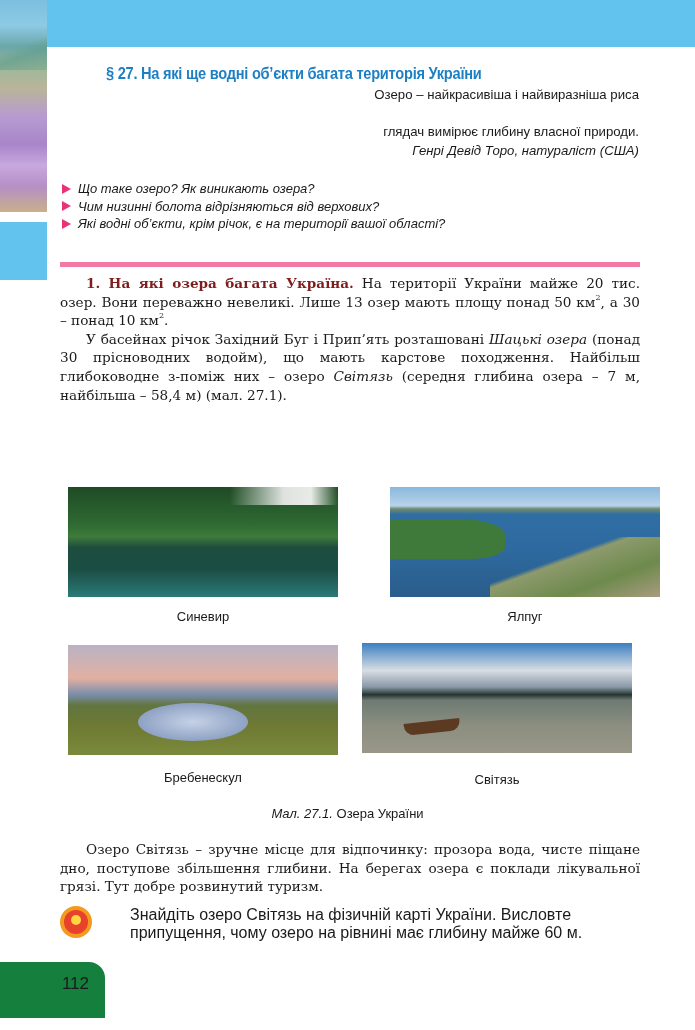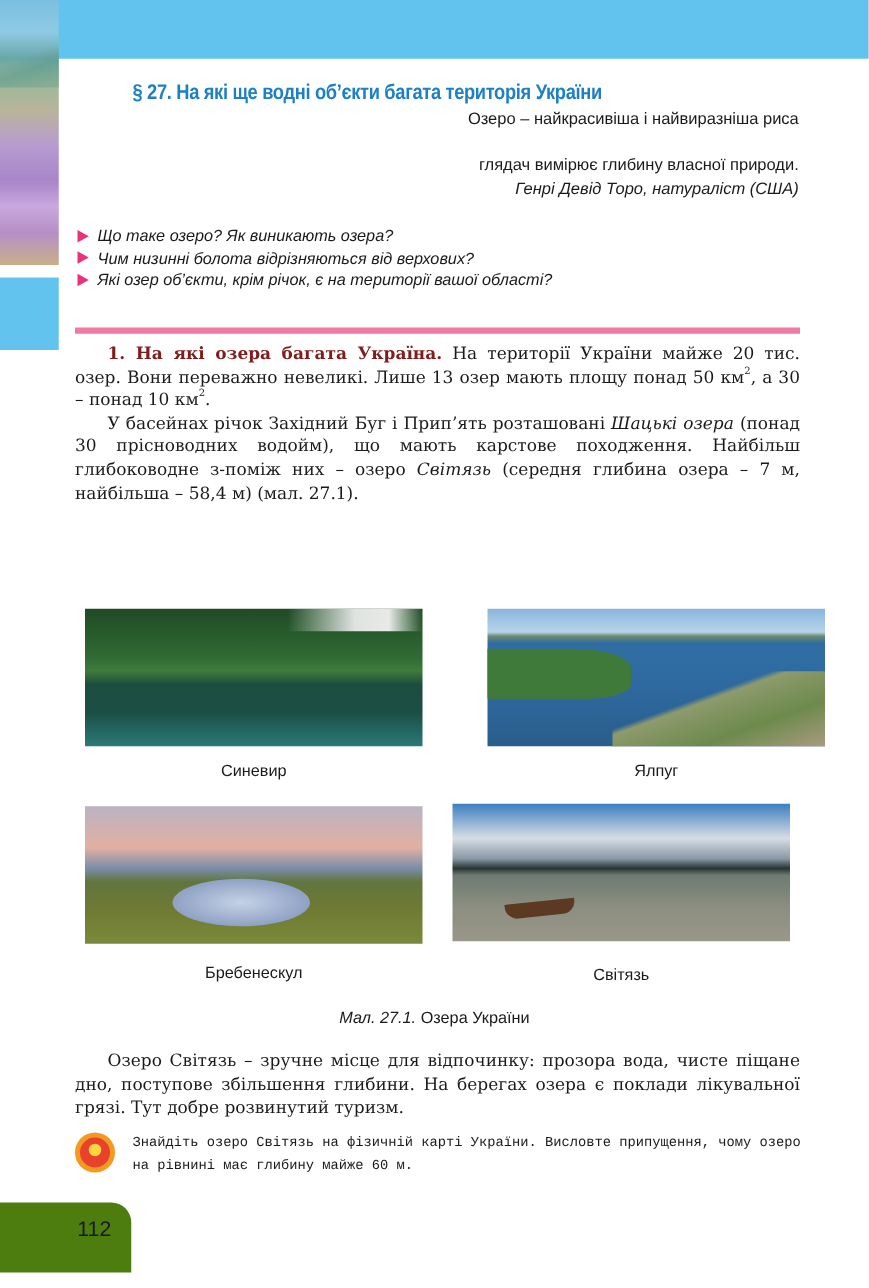--- a/index.html
+++ b/index.html
@@ -5,21 +5,21 @@
   html, body { margin:0; padding:0; }
   body { width:695px; height:1030px; position:relative; background:#ffffff; overflow:hidden;
          font-family:"DejaVu Serif", serif; color:#1a1a1a; }
   .top-band { position:absolute; left:0; top:0; width:695px; height:47px; background:#63c3ef; }
   .side-photo { position:absolute; left:0; top:0; width:47px; height:212px;
     background: linear-gradient(180deg, #7bbfe0 0%, #8ecae4 12%, #6aa7a8 22%, #9fb89a 32%, #b9b49a 42%,
       #b79bd0 55%, #a885c9 68%, #c8a8de 78%, #b58fc5 88%, #c9b08a 100%); }
   .side-photo:after { content:""; position:absolute; left:0; top:30px; width:47px; height:40px;
     background: linear-gradient(160deg, transparent 40%, #5f9c8a 60%, #7aa88c 100%); opacity:.6; }
   .side-blue { position:absolute; left:0; top:222px; width:47px; height:58px; background:#63c3ef; }
-  .page-tab { position:absolute; left:0; top:962px; width:105px; height:56px; background:#4d7c0f;
+  .page-tab { position:absolute; left:0; top:962px; width:105px; height:56px; background:#15803d;
     border-top-right-radius:16px; }
   .page-num { position:absolute; right:16px; top:12px; font-family:"Liberation Sans", sans-serif;
     font-size:17px; color:#1a1a1a; }
 
   .title { position:absolute; left:106px; top:64px; font-family:"Liberation Sans", sans-serif;
     font-weight:bold; font-size:17px; color:#1d7fc4; letter-spacing:-0.3px; transform:scaleX(0.86);
     transform-origin:left center; white-space:nowrap; }
 
   .epigraph { position:absolute; right:56px; top:86px; width:320px; text-align:right;
     font-family:"Liberation Sans", sans-serif; font-size:13.2px; line-height:18.3px; }
@@ -61,21 +61,21 @@
     background:#5c3a22; border-radius:0 0 10px 10px; transform:rotate(-6deg); }
 
   .fig-caption { position:absolute; left:0; width:695px; top:806px; text-align:center;
     font-family:"Liberation Sans", sans-serif; font-size:13px; }
   .fig-caption .it { font-style:italic; }
 
   .task { position:absolute; left:60px; top:906px; width:590px; display:flex; }
   .task-icon { width:32px; height:32px; border-radius:50%; background:#f39a1f; position:relative; flex:0 0 32px; margin-right:14px; }
   .task-icon .inner { position:absolute; left:4px; top:4px; width:24px; height:24px; border-radius:50%; background:#e8412c; }
   .task-icon .bulb { position:absolute; left:11px; top:9px; width:10px; height:10px; border-radius:50%; background:#ffd640; }
-  .task-text { font-family:Liberation Mono, monospace; font-size:11px; line-height:18px; }
+  .task-text { font-family:Liberation Sans, sans-serif; font-size:16px; line-height:18px;margin-left:24px; }
 </style>
 </head>
 <body>
 
 <div class="top-band"></div>
 <div class="side-photo"></div>
 <div class="side-blue"></div>
 
 <h1 class="title" style="margin:0;">§ 27. На які ще водні об’єкти багата територія України</h1>
 
@@ -90,21 +90,21 @@
   <li>
       <span class="tri"></span>
       <span>Що таке озеро? Як виникають озера?</span>
     </li>
   <li>
       <span class="tri"></span>
       <span>Чим низинні болота відрізняються від верхових?</span>
     </li>
   <li>
       <span class="tri"></span>
-      <span>Які озер об’єкти, крім річок, є на території вашої області?</span>
+      <span>Які водні об’єкти, крім річок, є на території вашої області?</span>
     </li>
 </ul>
 
 <div class="pink-rule"></div>
 
 <div class="body-text" style="top:274px;">
   <p><span class="lead">1. На які озера багата Україна.</span><span> На території України майже 20 тис. озер. Вони переважно невеликі. Лише 13 озер мають площу понад 50 км</span><sup>2</sup><span>, а 30 – понад 10 км</span><sup>2</sup><span>.</span></p>
   <p><span>У басейнах річок Західний Буг і Прип’ять розташовані </span><span class="it">Шацькі озера</span><span> (понад 30 прісноводних водойм), що мають карстове походження. Найбільш глибоководне з-поміж них – озеро </span><span class="it">Світязь</span><span> (середня глибина озера – 7 м, найбільша – 58,4 м) (мал. 27.1).</span></p>
 </div>
 

